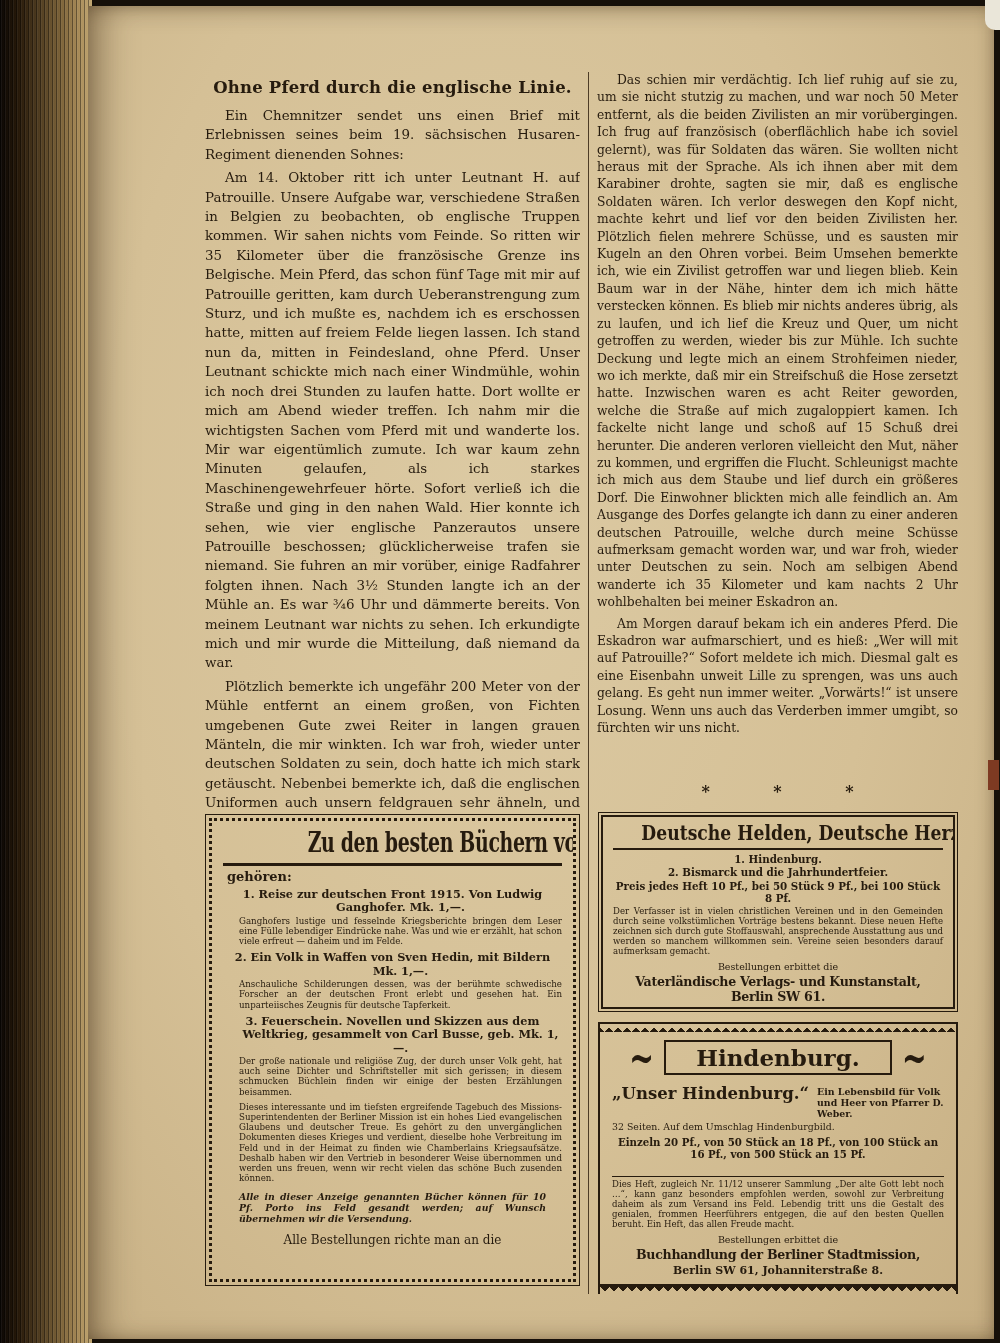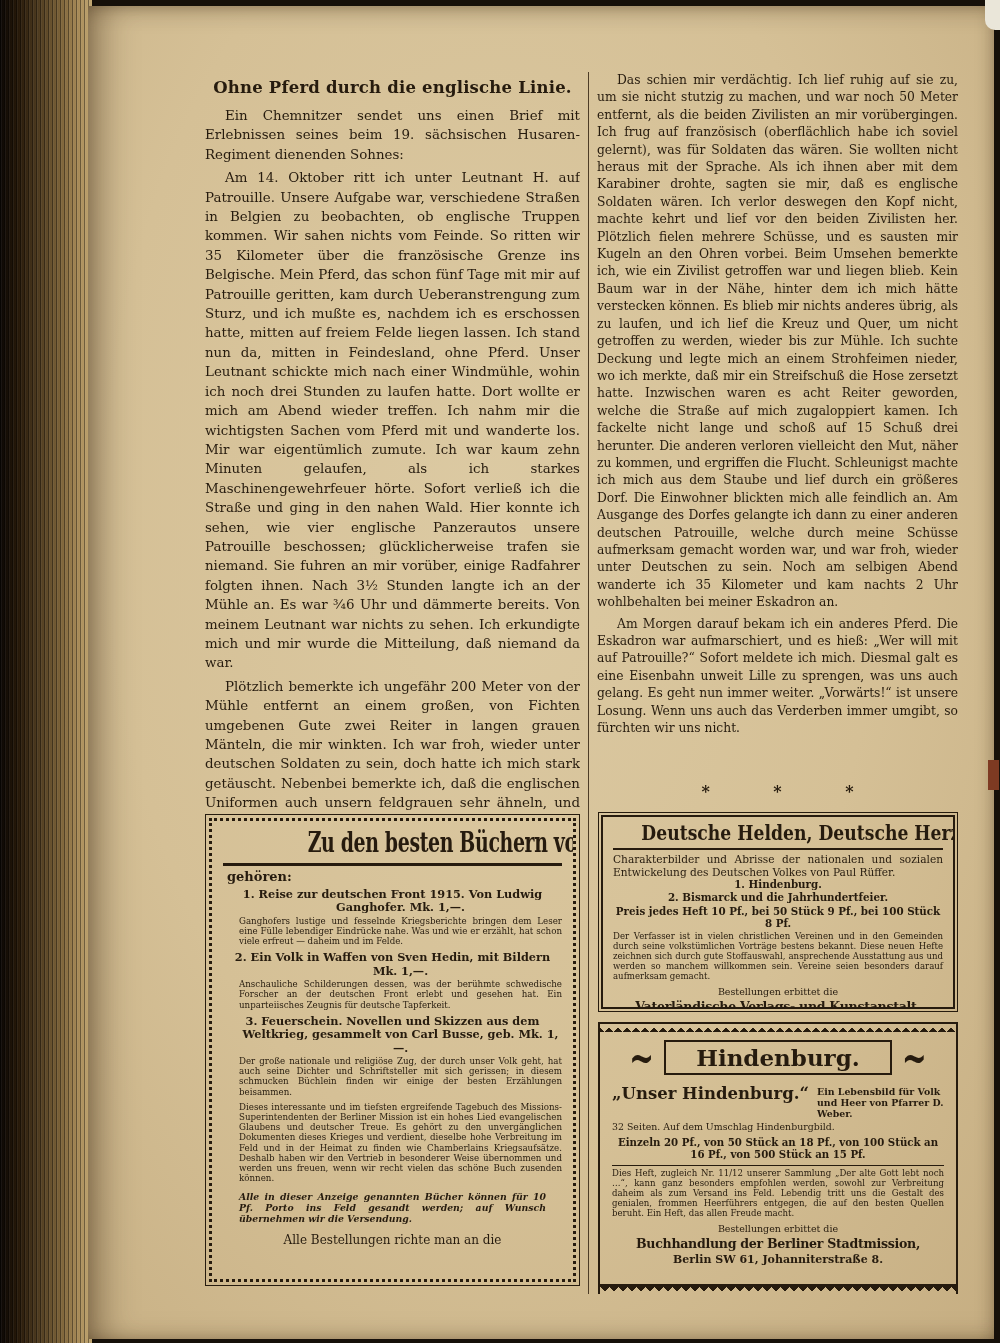--- a/index.html
+++ b/index.html
@@ -86,21 +86,21 @@
     background-size:9px 9px;background-repeat:repeat-x;}
   .zigzag.top{top:0;border-top:2px solid var(--ink);background-position:left top;}
   .zigzag.bottom{bottom:0;border-bottom:2px solid var(--ink);background-position:left bottom;transform:rotate(180deg);}
   .hind-heading-row{display:flex;align-items:center;justify-content:center;gap:10px;margin-top:2px;}
   .flourish{font-size:30px;font-weight:bold;line-height:18px;transform:scaleY(1.5);}
   .hind-title-box{border:2px solid var(--ink);padding:2px 30px;font-size:23px;font-weight:bold;white-space:nowrap;}
   .hind-quote-row{display:flex;gap:8px;margin-top:9px;align-items:flex-start;}
   .hind-quote{font-size:16.5px;font-weight:bold;white-space:nowrap;}
   .hind-subtitle{font-size:9.4px;line-height:11px;font-weight:bold;text-align:left;padding-top:2px;}
   .hind-pages{font-size:9.4px;margin-top:2px;}
-  .hind-prices{font-size:10.2px;font-weight:bold;text-align:center;margin-top:4px;border-bottom:1px solid var(--ink);padding-bottom:5px;}
+  .hind-prices{font-size:10.2px;font-weight:bold;text-align:center;margin-top:4px;border-bottom:1px solid var(--ink);padding-bottom:16px;}
 </style>
 </head>
 <body>
 
 <div class="scan">
   <div class="binding"></div>
   <div class="corner-sliver"></div>
   <div class="edge-mark"></div>
 
   <div class="page">
@@ -149,21 +149,20 @@
         <div class="ad-orders">Alle Bestellungen richte man an die</div>
 
       </div>
     </div>
 
     <div class="ad-helden">
       <div class="ad-helden-inner">
         <div class="helden-heading">
           <span>Deutsche Helden, Deutsche Herzen.</span>
         </div>
-        <div class="helden-intro">Charakterbilder und Abrisse der nationalen und sozialen Entwickelung des Deutschen Volkes von Paul Rüffer.</div>
         <div class="helden-item">1. Hindenburg.</div>
         <div class="helden-item">2. Bismarck und die Jahrhundertfeier.</div>
         <div class="helden-price">Preis jedes Heft 10 Pf., bei 50 Stück 9 Pf., bei 100 Stück 8 Pf.</div>
         <div class="small-print">Der Verfasser ist in vielen christlichen Vereinen und in den Gemeinden durch seine volkstümlichen Vorträge bestens bekannt. Diese neuen Hefte zeichnen sich durch gute Stoffauswahl, ansprechende Ausstattung aus und werden so manchem willkommen sein. Vereine seien besonders darauf aufmerksam gemacht.</div>
         <div class="orders-small">Bestellungen erbittet die</div>
         <div class="publisher-small">Vaterländische Verlags- und Kunstanstalt, Berlin SW 61.</div>
       </div>
     </div>
 
     <div class="ad-hind">

